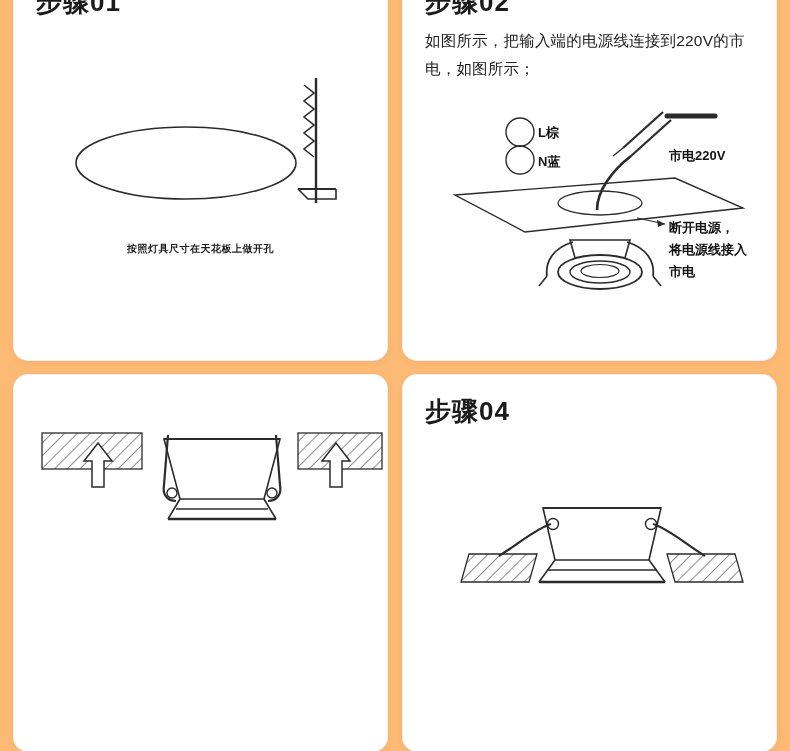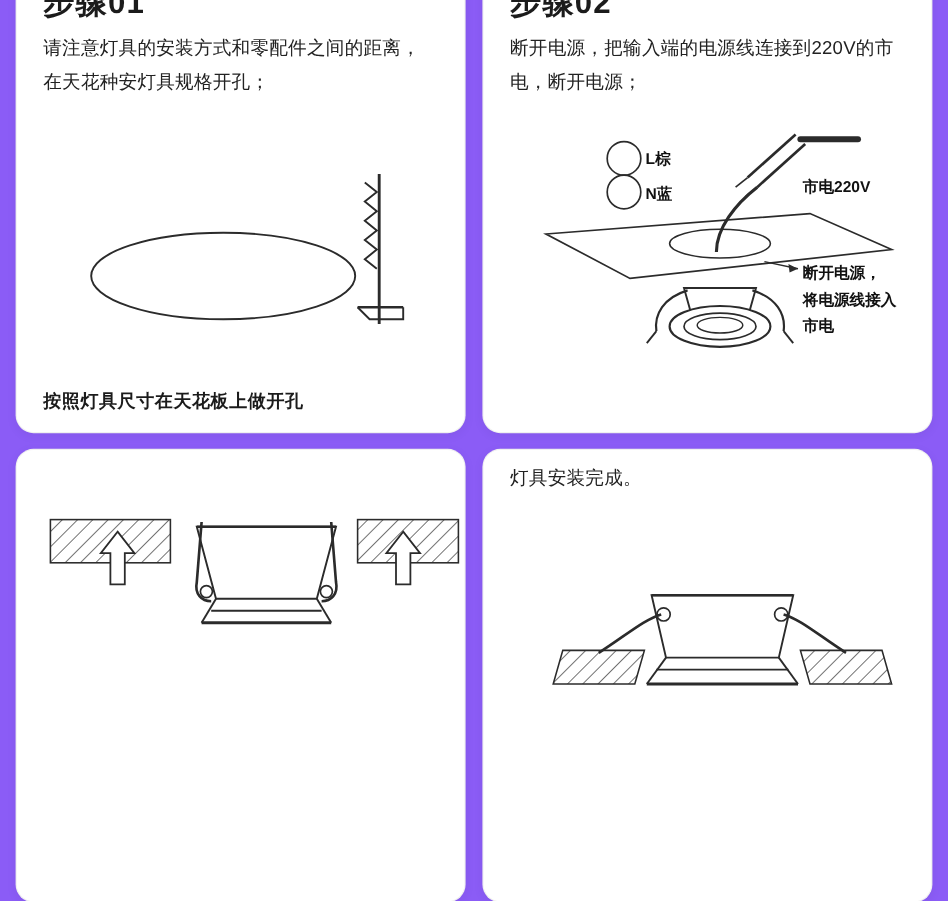--- a/index.html
+++ b/index.html
@@ -11,21 +11,21 @@
     width: 790px;
     height: 751px;
     font-family: "Liberation Sans", sans-serif;
     color: #222;
     overflow: hidden;
   }
   .page {
     position: relative;
     width: 790px;
     height: 751px;
-    background: #8b5cf6;
+    background: #fdba74;
     box-sizing: border-box;
   }
   .grid {
     position: absolute;
     left: 0; top: 0;
     width: 790px;
     height: 751px;
     display: grid;
     grid-template-columns: 1fr 1fr;
     grid-template-rows: 360px 376px;
@@ -67,62 +67,62 @@
     margin: 10px 0 0 0;
     letter-spacing: 0.2px;
   }
   .figure {
     position: relative;
     width: 100%;
     height: 215px;
     margin-top: 6px;
   }
   .caption {
-    font-size: 15px;
+    text-align: center;
+    font-size: 10px;
     font-weight: bold;
     color: #1b1b1b;
-    margin-top: 20px;
+    margin-top: 4px;
     letter-spacing: 0.5px;
   }
   svg { display: block; }
   .lbl {
     font-family: "Liberation Sans", sans-serif;
     font-size: 13px;
     font-weight: bold;
     fill: #111;
   }
 </style>
 </head>
 <body>
 
 <div class="page">
   <div class="grid">
 
     <div class="card top">
       <div class="step-title">步骤01</div>
-      <div class="step-body">请注意灯具的安装方式和零配件之间的距离，在天花种安灯具规格开孔；</div>
       <div class="figure">
         <svg width="350" height="215" viewBox="0 0 350 215">
 
           <ellipse cx="150" cy="140" rx="110" ry="36" fill="none" stroke="#2b2b2b" stroke-width="1.6"></ellipse>
 
           <line x1="280" y1="55" x2="280" y2="180" stroke="#2b2b2b" stroke-width="2.4"></line>
 
           <polyline points="268,62 278,70 268,78 278,86 268,94 278,102 268,110 278,118 268,126 278,134" fill="none" stroke="#2b2b2b" stroke-width="1.6"></polyline>
 
           <path d="M262,166 L300,166" stroke="#2b2b2b" stroke-width="2"></path>
           <path d="M262,166 L272,176 L300,176 L300,166" fill="none" stroke="#2b2b2b" stroke-width="1.6"></path>
         </svg>
       </div>
       <div class="caption">按照灯具尺寸在天花板上做开孔</div>
     </div>
 
     <div class="card top">
       <div class="step-title">步骤02</div>
-      <div class="step-body">断开电源，把输入端的电源线连接到220V的市电，断开电源；</div>
+      <div class="step-body">如图所示，把输入端的电源线连接到220V的市电，如图所示；</div>
       <div class="figure">
         <svg width="350" height="235" viewBox="0 0 350 235">
 
           <circle cx="95" cy="42" r="14" fill="none" stroke="#2b2b2b" stroke-width="1.4"></circle>
           <circle cx="95" cy="70" r="14" fill="none" stroke="#2b2b2b" stroke-width="1.4"></circle>
           <text class="lbl" x="113" y="47">L棕</text>
           <text class="lbl" x="113" y="76">N蓝</text>
 
           <path d="M238,22 L198,58" stroke="#2b2b2b" stroke-width="2.2" fill="none"></path>
           <path d="M246,30 L206,66" stroke="#2b2b2b" stroke-width="2.2" fill="none"></path>
@@ -185,21 +185,21 @@
           <circle cx="236" cy="70" r="5" fill="none" stroke="#2b2b2b" stroke-width="1.4"></circle>
 
           <polygon points="62,20 76,38 68,38 68,64 56,64 56,38 48,38" fill="#ffffff" stroke="#2b2b2b" stroke-width="1.5"></polygon>
           <polygon points="300,20 314,38 306,38 306,64 294,64 294,38 286,38" fill="#ffffff" stroke="#2b2b2b" stroke-width="1.5"></polygon>
         </svg>
       </div>
       <div class="caption"></div>
     </div>
 
     <div class="card">
-      <div class="step-body">灯具安装完成。</div>
+      <div class="step-title">步骤04</div>
       <div class="figure" style="height:250px; margin-top:76px;">
         <svg width="350" height="250" viewBox="0 0 350 250">
           <defs>
             <pattern id="hatch4" width="9" height="9" patternTransform="rotate(45)" patternUnits="userSpaceOnUse">
               <line x1="0" y1="0" x2="0" y2="9" stroke="#2b2b2b" stroke-width="1.1"></line>
             </pattern>
           </defs>
 
           <path d="M118,6 L236,6 L224,58 L130,58 Z" fill="#ffffff" stroke="#2b2b2b" stroke-width="1.6"></path>
           <line x1="118" y1="6" x2="236" y2="6" stroke="#2b2b2b" stroke-width="2"></line>

